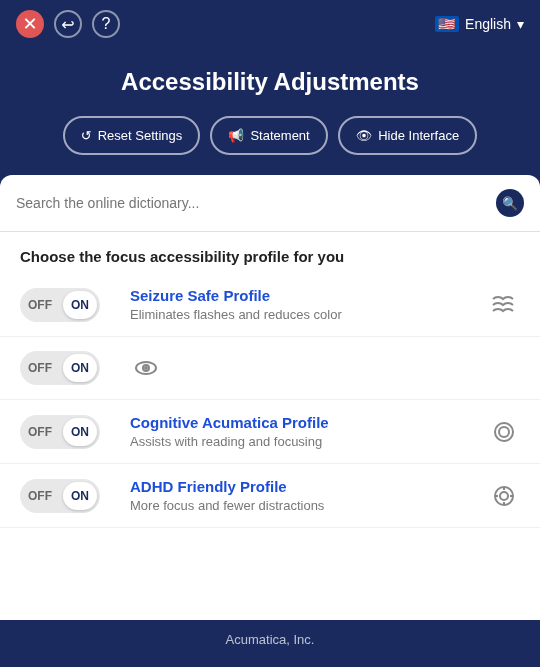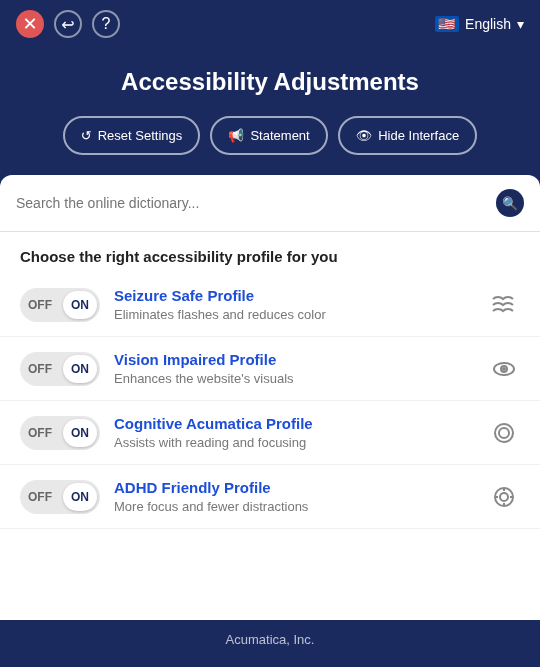--- a/index.html
+++ b/index.html
@@ -164,21 +164,21 @@
     .profiles-list {
       flex: 1;
       overflow-y: auto;
     }
 
     .profile-item {
       display: flex;
       align-items: center;
       padding: 14px 20px;
       border-bottom: 1px solid #f0f0f0;
-      gap: 14px;
+      gap: 30px;
     }
 
     
     .toggle-container {
       display: flex;
       background: #e8e8e8;
       border-radius: 20px;
       overflow: hidden;
       min-width: 80px;
       height: 34px;
@@ -275,21 +275,21 @@
     </button>
   </div>
 
   <div class="content-area">
 
     <div class="search-container">
       <input class="search-input" type="text" placeholder="Search the online dictionary..." style="">
       <div class="search-icon">🔍</div>
     </div>
 
-    <div class="section-title">Choose the right accessibility profile for you</div>
+    <div class="section-title">Choose the focus accessibility profile for you</div>
 
     <div class="profiles-list">
 
       <div class="profile-item">
         <div class="toggle-container">
           <div class="toggle-option off">OFF</div>
           <div class="toggle-option on">ON</div>
         </div>
         <div class="profile-info">
           <div class="profile-name">Seizure Safe Profile</div>
@@ -301,24 +301,20 @@
             <path d="M1 12s2-2 5-2 5 2 5 2 2-2 5-2 5 2 5 2"></path>
             <path d="M1 18s2-2 5-2 5 2 5 2 2-2 5-2 5 2 5 2"></path>
           </svg>
         </div>
       </div>
 
       <div class="profile-item">
         <div class="toggle-container">
           <div class="toggle-option off">OFF</div>
           <div class="toggle-option on">ON</div>
-        </div>
-        <div class="profile-info">
-          <div class="profile-name">Vision Impaired Profile</div>
-          <div class="profile-desc">Enhances the website's visuals</div>
         </div>
         <div class="profile-icon">
           <svg width="24" height="24" viewBox="0 0 24 24" fill="none" stroke="#888" stroke-width="2">
             <ellipse cx="12" cy="12" rx="10" ry="6"></ellipse>
             <circle cx="12" cy="12" r="3"></circle>
             <circle cx="12" cy="12" r="1" fill="#888"></circle>
           </svg>
         </div>
       </div>
 

